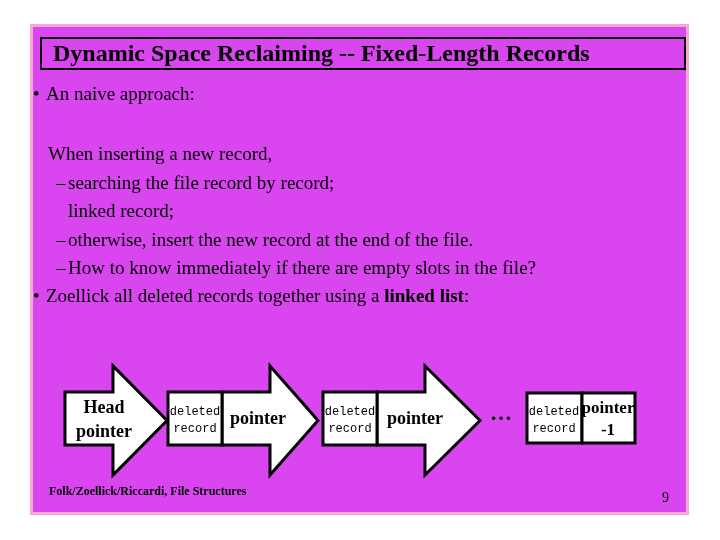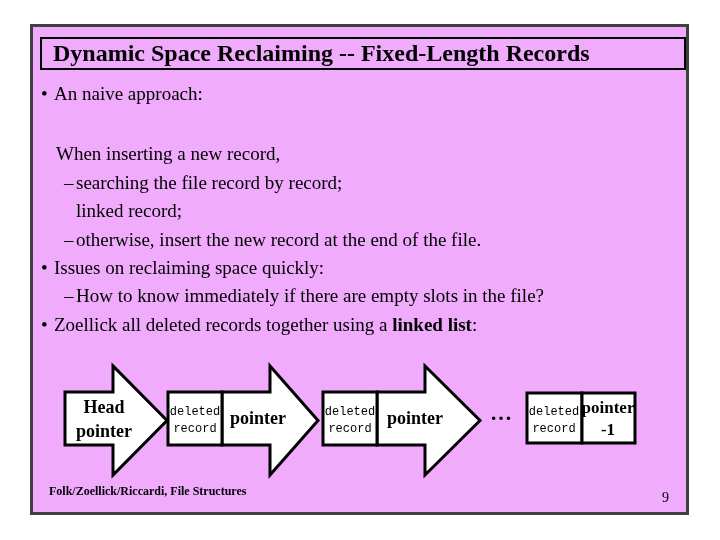--- a/index.html
+++ b/index.html
@@ -7,35 +7,35 @@
     width:720px; height:540px;
     background:#ffffff;
     position:relative;
     font-family:"Liberation Serif", serif;
     color:#000000;
     overflow:hidden;
   }
   .slide {
     position:absolute; left:30px; top:24px;
     width:653px; height:485px;
-    border:3px solid #404040;
-    background:#f0abfc;
+    border:3px solid #f9a8d4;
+    background:#d946ef;
     text-decoration:underline;
   }
   .title-box {
     position:absolute; left:7px; top:10px;
     width:631px; height:29px;
     border:2px solid #000;
     line-height:29px;
     padding-left:11px;
     font-size:24px; font-weight:bold;
     white-space:nowrap;
   }
   .content {
-    position:absolute; left:8px; top:53px;
+    position:absolute; left:0; top:53px;
     width:619px;
     font-size:19px; line-height:28.4px;
   }
   .ln { margin:0; }
   .bullet { padding-left:13px; text-indent:-13px; }
   .bullet .mk { display:inline-block; width:13px; text-indent:0; }
   .plain { padding-left:15px;margin-top:32px; }
   .dash { padding-left:35px; text-indent:-12px; }
   .dash .mk { display:inline-block; width:12px; text-indent:0; }
   .just { text-align:justify; text-align-last:justify; }
@@ -68,21 +68,20 @@
   <div class="title-box">
     <span>Dynamic Space Reclaiming -- Fixed-Length Records</span>
   </div>
 
   <div class="content">
     <p class="ln bullet"><span class="mk">•</span><span>An naive approach:</span></p>
     <p class="ln plain"><span>When inserting a new record,</span></p>
     <p class="ln dash"><span class="mk">–</span><span>searching the file record by record;</span></p>
     <p class="ln cont"><span>linked record;</span></p>
     <p class="ln dash"><span class="mk">–</span><span>otherwise, insert the new record at the end of the file.</span></p>
-    <p class="ln bullet"><span class="mk">•</span><span>Issues on reclaiming space quickly:</span></p>
     <p class="ln dash"><span class="mk">–</span><span>How to know immediately if there are empty slots in the file?</span></p>
     <p class="ln bullet"><span class="mk">•</span><span>Zoellick all deleted records together using a </span><span class="b">linked list</span><span>:</span></p>
   </div>
 
   <svg class="diagram" viewBox="0 0 600 118" width="600" height="118">
 
     <polygon class="shape" points="16,30 64,30 64,4 118,58.5 64,113 64,83 16,83"></polygon>
     <polygon class="shape" points="173,30 221,30 221,4 269,58.5 221,113 221,83 173,83"></polygon>
     <polygon class="shape" points="328,30 376,30 376,4 431,58.5 376,113 376,83 328,83"></polygon>
 

